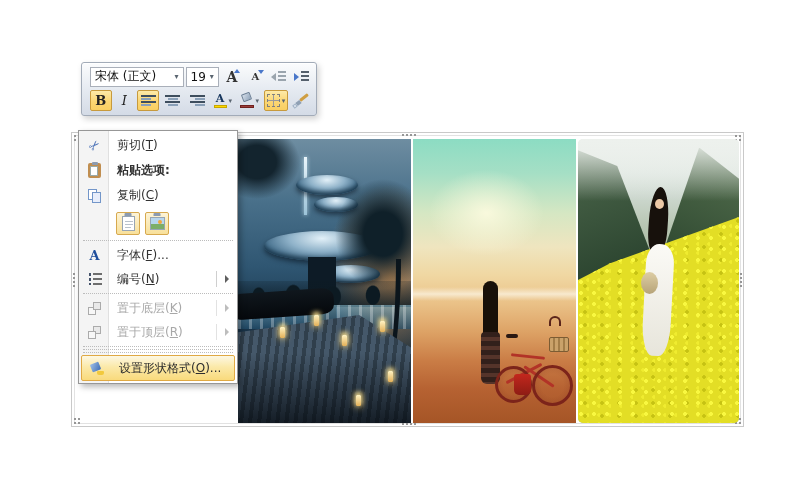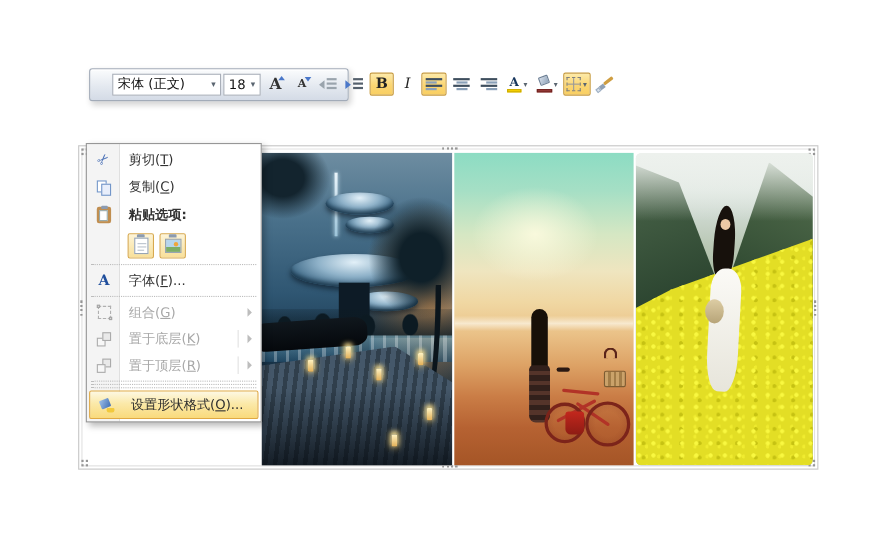--- a/index.html
+++ b/index.html
@@ -172,21 +172,21 @@
     background-size:12px 1px,1px 12px; background-position:0 5px,5px 0; background-repeat:no-repeat; }
   .i-fmt { position:relative; width:15px; height:13px; }
   .i-fmt .bk { position:absolute; left:2px; top:1px; width:9px; height:8px; transform:rotate(-22deg);
     background:linear-gradient(135deg,#9fc0e8,#3f6db4); border-radius:1px; }
   .i-fmt .sp { position:absolute; right:0; bottom:0; width:7px; height:4px; background:#f2c93c; border-radius:1px 1px 2px 2px; }
 
   
   .mtb { position:absolute; left:81px; top:62px; width:236px; z-index:30;
     background:linear-gradient(180deg,#fbfcfd,#e4e9f0 55%,#d4dbe6);
     border:1px solid #a2abb8; border-radius:3px; box-shadow:2px 3px 6px rgba(0,0,0,.18), inset 0 1px 0 #fff;
-    padding:3px 4px 4px 20px; display:flex; flex-direction:row; gap:3px; }
+    padding:3px 4px 4px 8px; display:flex; flex-direction:column; gap:3px; }
   .trow { display:flex; align-items:center; gap:2px; }
   .combo { height:20px; background:#fff; border:1px solid #a9afb9; display:flex; align-items:center;
     font-size:12px; color:#111; padding-left:4px; }
   .combo.font { width:99px; } .combo.size { width:34px; }
   .combo .cv { flex:1; white-space:nowrap; overflow:hidden; }
   .combo .ca { width:12px; font-size:8px; color:#5a6570; text-align:center; flex:none; }
   .tbtn { height:21px; min-width:21px; border:1px solid transparent; border-radius:2px;
     display:flex; align-items:center; justify-content:center; position:relative; padding:0 2px; }
   .tbtn.on { background:linear-gradient(180deg,#fdeaa9,#fbd673 55%,#f9cf62); border-color:#c79a3d; }
   .tbtn .dd { font-size:7px; color:#5a6570; margin-left:2px; }
@@ -288,68 +288,66 @@
     <div class="grip-c" style="right:6px;bottom:6px;"></div>
   </div>
 
   <div class="menu">
     <div class="mi tall">
       <span class="ic">
           <span class="i-sc">✂</span>
         </span>
       <span class="lbl ukey">剪切(<u>T</u>)</span>
     </div>
+    <div class="mi tall bold">
+      <span class="ic">
+          <span class="i-clip">
+            <span class="pg"></span>
+            <span class="cl"></span>
+          </span>
+        </span>
+      <span class="lbl">粘贴选项:</span>
+    </div>
     <div class="mi tall">
       <span class="ic">
           <span class="i-copy">
             <i class="b"></i>
             <i class="f"></i>
           </span>
         </span>
       <span class="lbl ukey">复制(<u>C</u>)</span>
-    </div>
-    <div class="mi tall bold">
-      <span class="ic">
-          <span class="i-clip">
-            <span class="pg"></span>
-            <span class="cl"></span>
-          </span>
-        </span>
-      <span class="lbl">粘贴选项:</span>
     </div>
     <div class="paste-row">
       <span class="pbtn">
           <span class="pclip"></span>
           <span class="pdoc"></span>
         </span>
       <span class="pbtn">
           <span class="pclip"></span>
           <span class="ppic">
             <span class="sun"></span>
           </span>
         </span>
     </div>
     <div class="msep"></div>
     <div class="mi">
       <span class="ic">
           <span class="i-A">A</span>
         </span>
       <span class="lbl ukey">字体(<u>F</u>)...</span>
     </div>
+    <div class="mi">
+      <span class="ic">
+          <span class="i-num"></span>
+        </span>
+      <span class="lbl ukey">编号(<u>N</u>)</span>
+      <span class="splitline"></span>
+        <span class="arr"></span>
+    </div>
     <div class="msep"></div>
-    <div class="mi dis">
-      <span class="ic">
-          <span class="i-grp">
-            <i class="tl"></i>
-            <i class="br"></i>
-          </span>
-        </span>
-      <span class="lbl ukey">组合(<u>G</u>)</span>
-      <span class="arr"></span>
-    </div>
     <div class="mi dis">
       <span class="ic">
           <span class="i-lay">
             <i class="f"></i>
             <i class="b"></i>
           </span>
         </span>
       <span class="lbl ukey">置于底层(<u>K</u>)</span>
       <span class="splitline"></span>
         <span class="arr"></span>
@@ -379,21 +377,21 @@
     </div>
   </div>
 
   <div class="mtb">
     <div class="trow">
       <div class="combo font">
         <span class="cv">宋体 (正文)</span>
         <span class="ca">▾</span>
       </div>
       <div class="combo size">
-        <span class="cv">18</span>
+        <span class="cv">19</span>
         <span class="ca">▾</span>
       </div>
       <div class="tbtn" style="width:23px;">
         <span class="gA" style="font-size:14px;">A</span>
         <span class="caret-u"></span>
       </div>
       <div class="tbtn" style="width:21px;">
         <span class="gA" style="font-size:10px;">A</span>
         <span class="caret-d"></span>
       </div>

